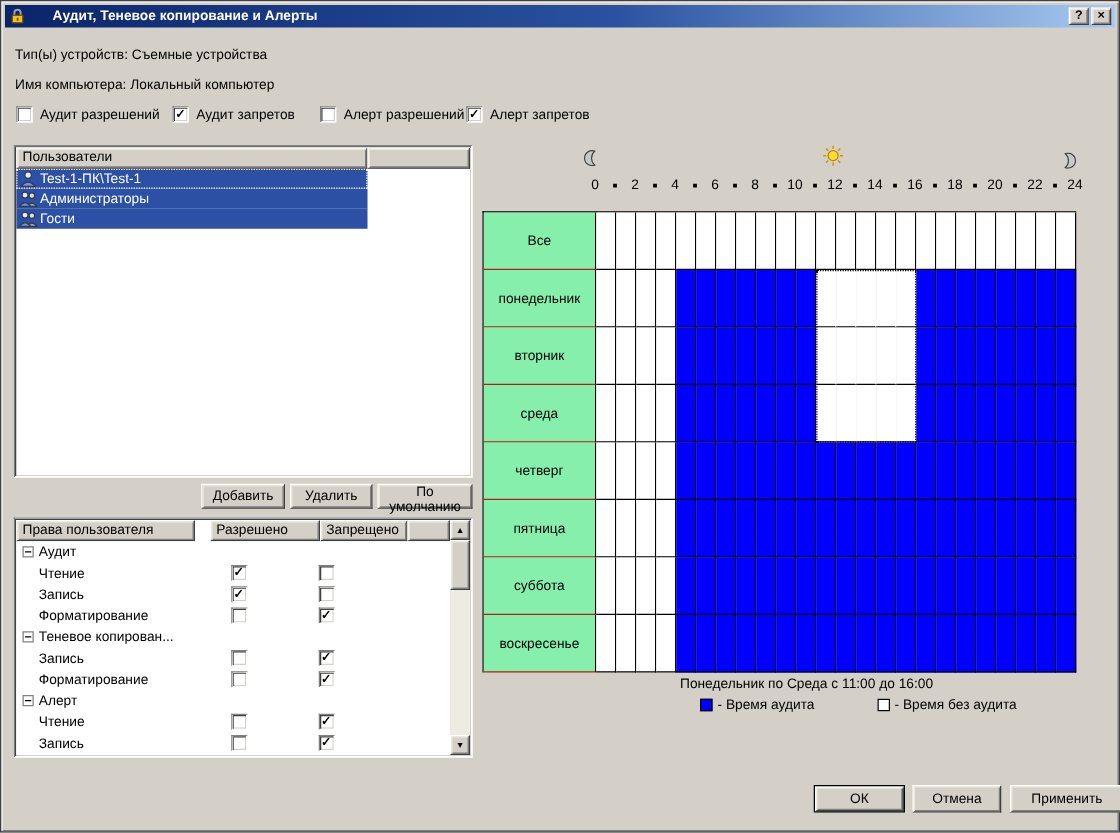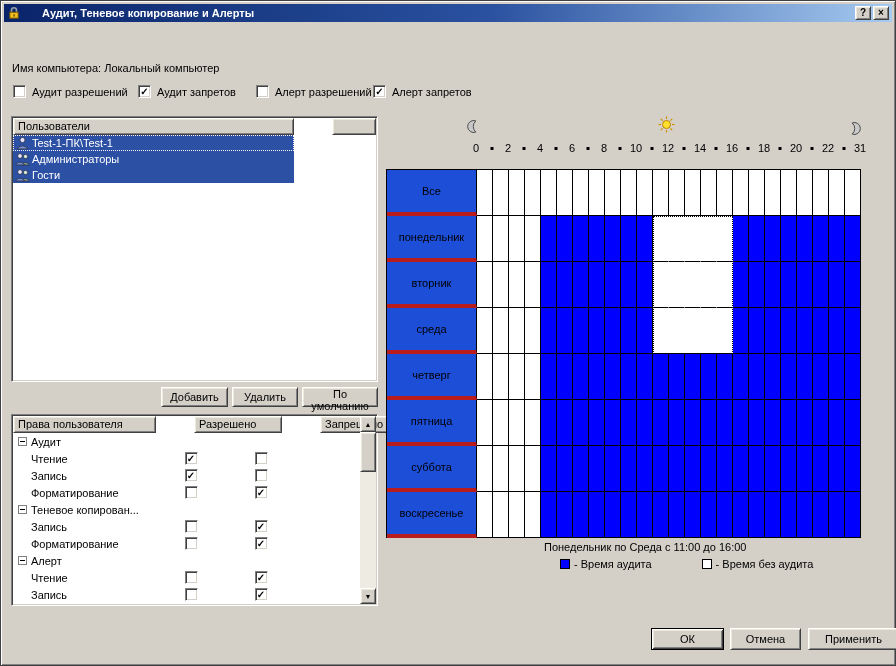--- a/index.html
+++ b/index.html
@@ -35,21 +35,21 @@
   .opt-cb { position:absolute; top:0; display:flex; align-items:center; }
   .cb { width:13px; height:13px; flex:none; background:#fff; border:1px solid;
     border-color:#808080 #ffffff #ffffff #808080;
     box-shadow: inset 1px 1px 0 #404040, inset -1px -1px 0 #d4d0c8;
     display:inline-flex; align-items:center; justify-content:center;
     font-size:10px; font-weight:bold; line-height:10px; }
   .cb-label { margin-left:6px; white-space:nowrap; }
 
   
   .users-panel { left:10px; top:115px; width:367px; height:266px; }
-  .hdr-row { position:absolute; left:1px; top:1px; right:1px; height:17px; display:flex;gap:38px; }
+  .hdr-row { position:absolute; left:1px; top:1px; right:1px; height:17px; display:flex; }
   .hdr-seg { background:#d4d0c8; border:1px solid; border-color:#ffffff #404040 #404040 #ffffff;
     box-shadow: inset 1px 1px 0 #ece9d8, inset -1px -1px 0 #808080;
     padding:1px 4px; text-align:left; white-space:nowrap; overflow:hidden; flex:none; }
   .hdr-fill { flex:1; }
   .users-list { position:absolute; left:1px; top:18px; right:1px; bottom:1px; overflow:hidden; }
   .user-item { height:16px; display:flex; align-items:center; padding-left:2px; width:281px; white-space:nowrap; }
   .user-item.selected { background:#2b50a4; color:#fff; }
   .user-item.focused { outline:1px dotted #ffffff; outline-offset:-1px; }
   .uicon { width:17px; height:14px; flex:none; display:flex; align-items:center; }
   .uname { overflow:hidden; }
@@ -77,21 +77,21 @@
   
   .sky { position:absolute; }
   .moon1 { left:465px; top:119px; } .sun { left:657px; top:115px; } .moon2 { left:848px; top:121px; }
   .hour-scale { position:absolute; left:385px; top:140px; width:476px; height:16px; }
   .hour-num { position:absolute; top:1px; transform:translateX(-50%); }
   .tick { position:absolute; top:6px; width:3px; height:3px; background:#000; transform:translateX(-50%); }
 
   .grid { position:absolute; left:385px; top:168px; width:475px; height:369px;
     border-top:1px solid #000; border-left:1px solid #000;
     display:grid; grid-template-columns:90px repeat(24, 16px); grid-auto-rows:46px; }
-  .day-label { background:#1d4ed8; border-right:1px solid #000; border-bottom:4px solid #b91c1c;
+  .day-label { background:#86efac; border-right:1px solid #000; border-bottom:1px solid #b91c1c;
     display:flex; align-items:center; justify-content:center; white-space:nowrap; overflow:hidden; }
   .hcell { background:#fff; border-right:1px solid #000; border-bottom:1px solid #000; }
   .hcell.audit { background:var(--audit-color,#0000FF); }
   .hcell.sel { background:#fff; border-right-color:transparent; }
   .sel-outline { position:absolute; border:1px dotted #000; z-index:2; pointer-events:none; }
 
   .status-text { position:absolute; left:543px; top:540px; white-space:nowrap; }
   .legend { position:absolute; left:523px; top:557px; display:flex; gap:14px; align-items:center; }
   .legend-item { display:flex; align-items:center; gap:4px;margin-left:36px; }
   .swatch { width:10px; height:10px; border:1px solid #000; flex:none; }
@@ -113,20 +113,21 @@
           <path d="M4.5 6.5 V4.2 a2.5 2.5 0 0 1 5 0 V6.5" fill="none" stroke="#9aa0a8" stroke-width="1.6"></path>
           <rect x="2.8" y="6.2" width="8.4" height="6" fill="#f0c020" stroke="#705000"></rect>
           <rect x="6.4" y="8.2" width="1.4" height="2.4" fill="#705000"></rect>
         </svg>
       </span>
     <span class="title-text">Аудит, Теневое копирование и Алерты</span>
     <button class="btn3d tb-btn">?</button>
     <button class="btn3d tb-btn">×</button>
   </div>
 
+  <div class="info-line l1">Тип(ы) устройств: Съемные устройства</div>
   <div class="info-line l2">Имя компьютера: Локальный компьютер</div>
 
   <div class="opt-row">
       <span class="opt-cb" style="left: 12px;">
         <span class="cb"></span>
         <span class="cb-label">Аудит разрешений</span>
       </span>
       <span class="opt-cb" style="left: 137px;">
         <span class="cb">✓</span>
         <span class="cb-label">Аудит запретов</span>
@@ -183,21 +184,21 @@
 
   <div class="actions">
       <button class="btn3d action-btn" style="left: 160px; width: 67px;">Добавить</button>
       <button class="btn3d action-btn" style="left: 231px; width: 66px;">Удалить</button>
       <button class="btn3d action-btn" style="left: 301px; width: 76px;">По умолчанию</button>
     </div>
 
   <div class="panel-sunken rights-panel">
     <div class="hdr-row">
         <span class="hdr-seg" style="width: 143px;">Права пользователя</span>
-        <span class="hdr-seg" style="width: 88px;">Разрешено</span>
+        <span class="hdr-seg" style="width: 88px; margin-left: 12px;">Разрешено</span>
         <span class="hdr-seg" style="width: 70px;">Запрещено</span>
         <span class="hdr-seg hdr-fill" style="margin-right: 16px;"></span>
       </div>
     <div class="rights-body">
         <div class="r-row">
           <span class="r-label">
             <span class="expander"></span>
             <span>Аудит</span>
           </span>
           <span class="r-col"></span>
@@ -320,21 +321,21 @@
       <span class="hour-num" style="left: 154px;">4</span>
       <span class="hour-num" style="left: 186px;">6</span>
       <span class="hour-num" style="left: 218px;">8</span>
       <span class="hour-num" style="left: 250px;">10</span>
       <span class="hour-num" style="left: 282px;">12</span>
       <span class="hour-num" style="left: 314px;">14</span>
       <span class="hour-num" style="left: 346px;">16</span>
       <span class="hour-num" style="left: 378px;">18</span>
       <span class="hour-num" style="left: 410px;">20</span>
       <span class="hour-num" style="left: 442px;">22</span>
-      <span class="hour-num" style="left: 474px;">31</span>
+      <span class="hour-num" style="left: 474px;">24</span>
       <span class="tick" style="left: 106px;"></span>
       <span class="tick" style="left: 138px;"></span>
       <span class="tick" style="left: 170px;"></span>
       <span class="tick" style="left: 202px;"></span>
       <span class="tick" style="left: 234px;"></span>
       <span class="tick" style="left: 266px;"></span>
       <span class="tick" style="left: 298px;"></span>
       <span class="tick" style="left: 330px;"></span>
       <span class="tick" style="left: 362px;"></span>
       <span class="tick" style="left: 394px;"></span>

